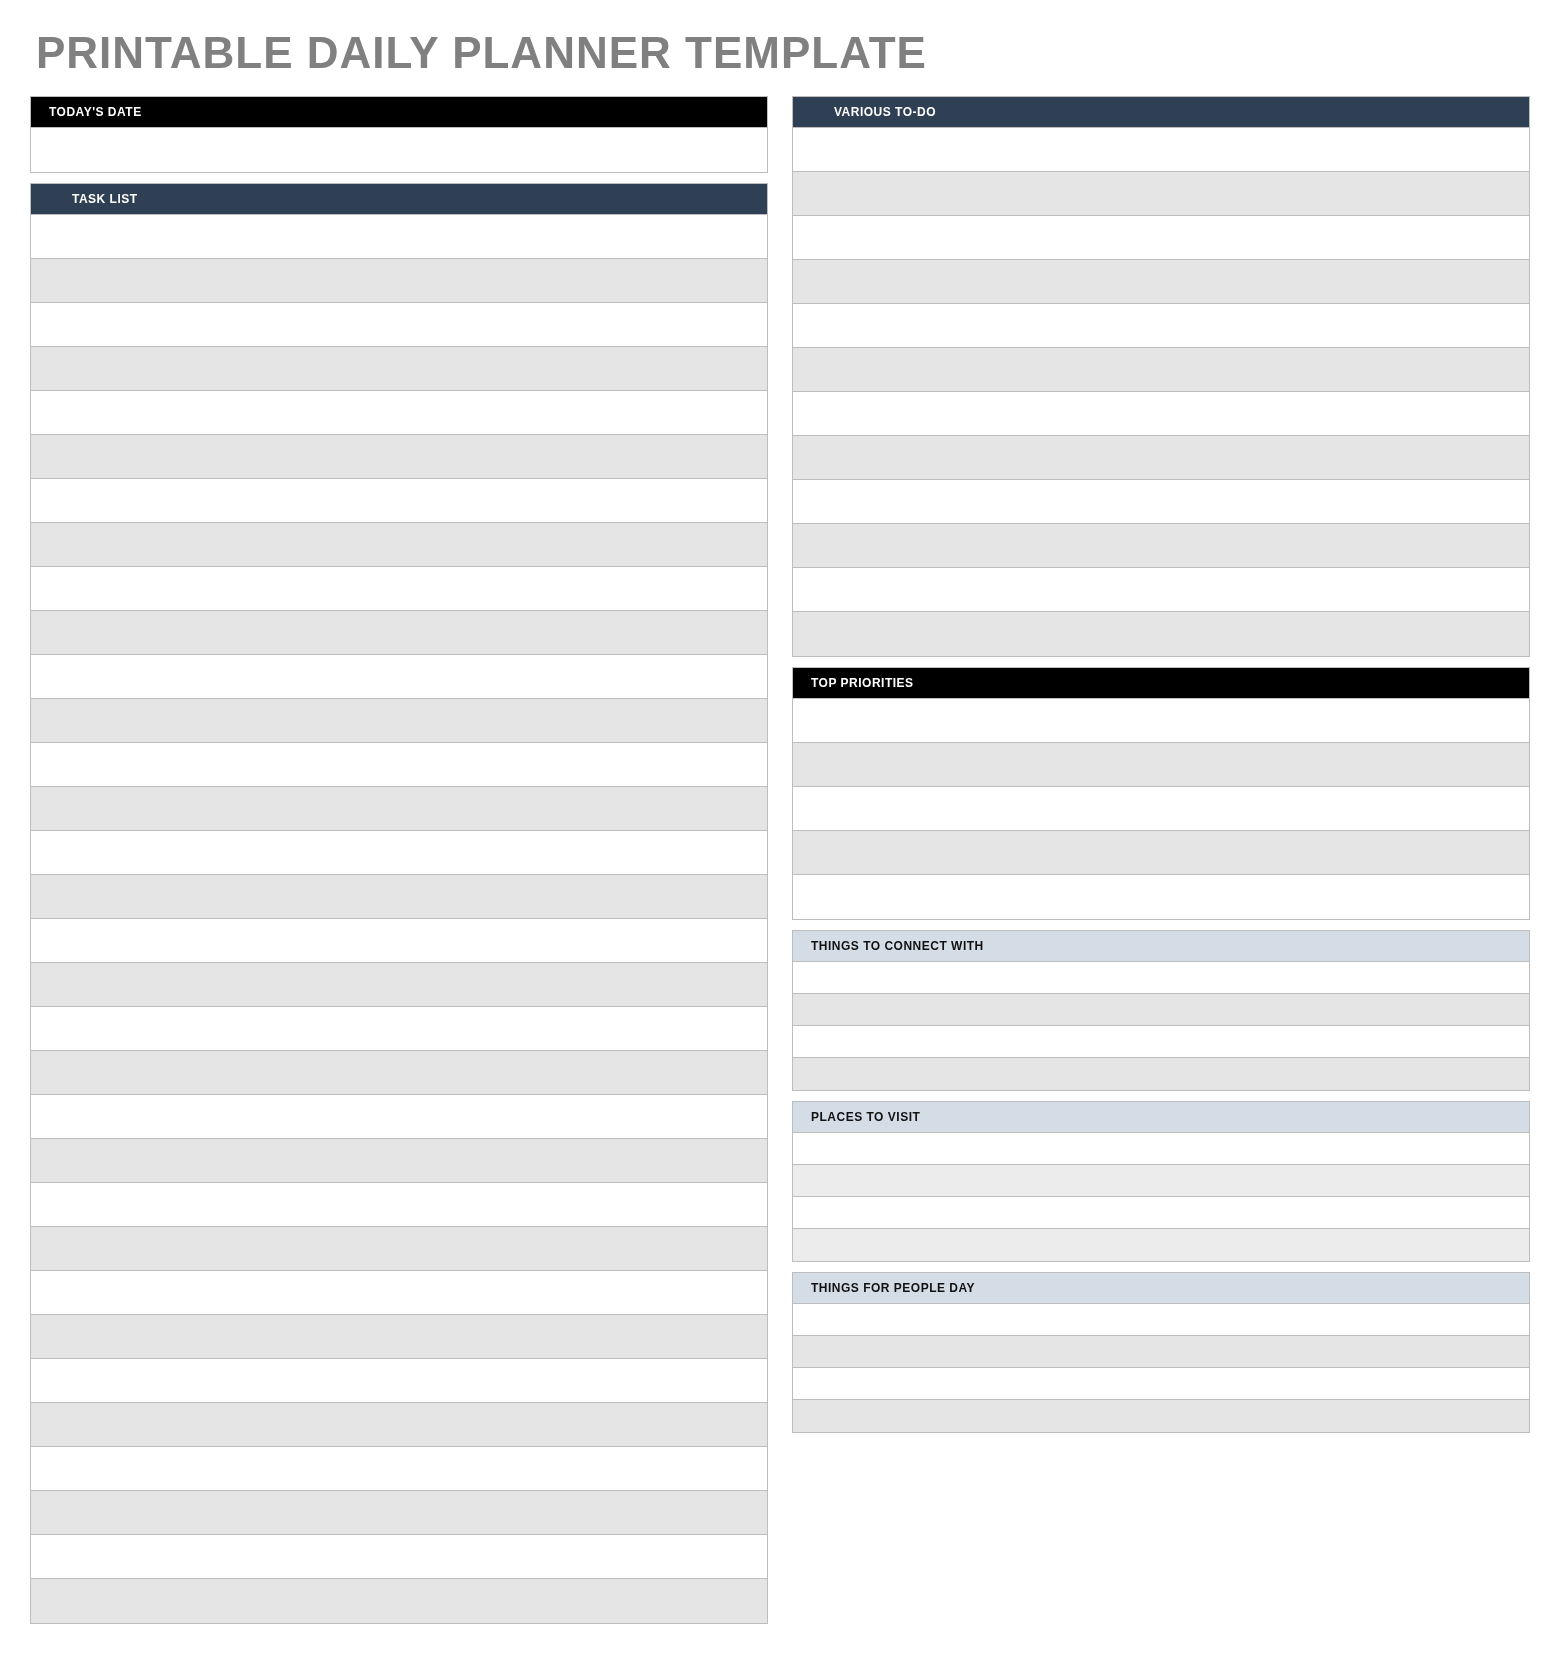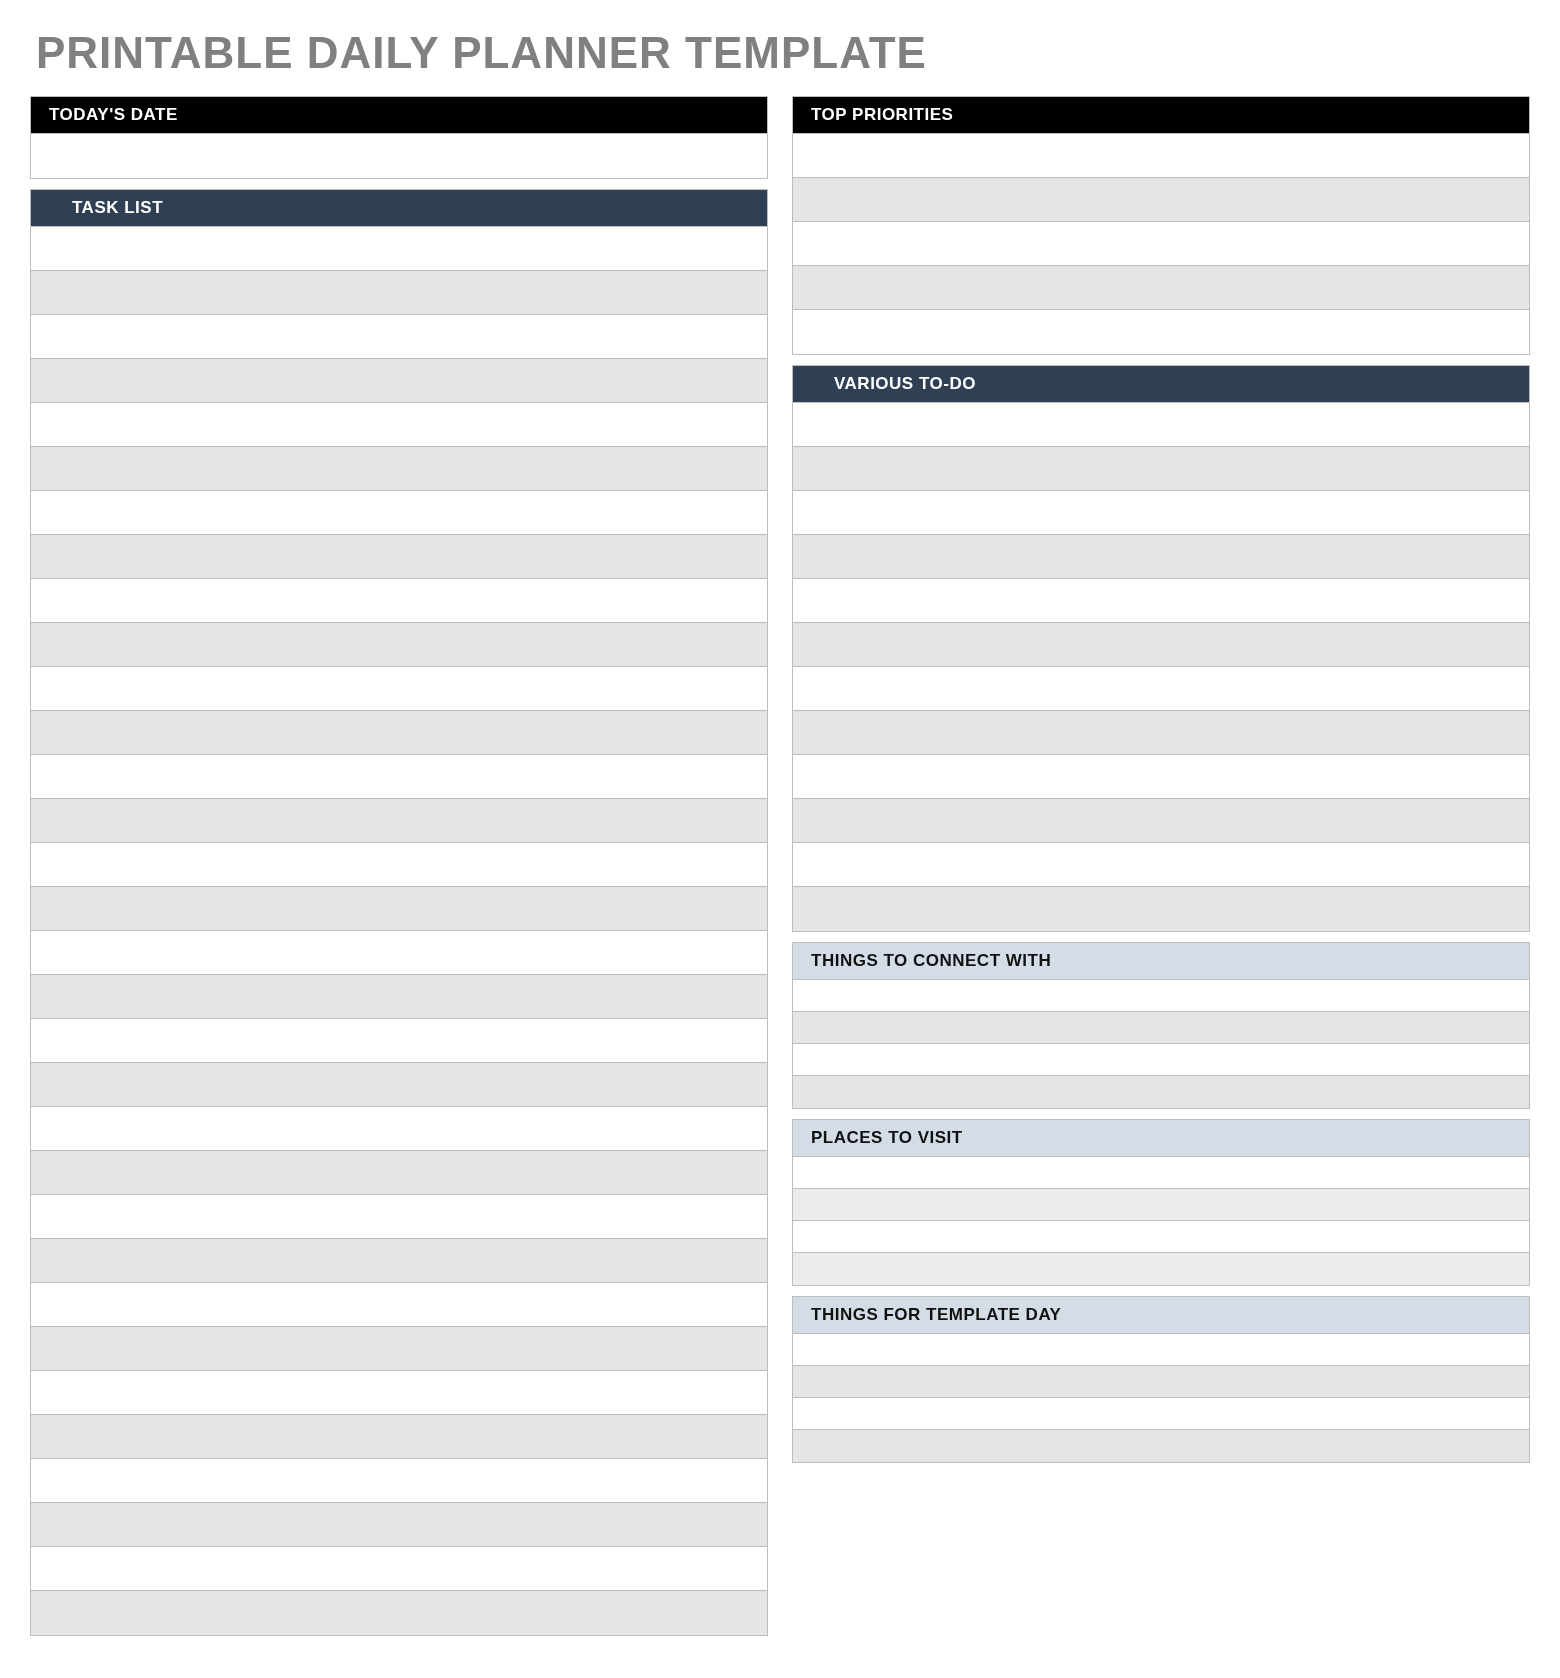--- a/index.html
+++ b/index.html
@@ -25,21 +25,21 @@
     flex: 1;
     display: flex;
     flex-direction: column;
   }
   .section {
     border: 1px solid #bdbdbd;
     margin-bottom: 0;
   }
   .section + .section { margin-top: 10px; }
   .header-row {
-    font-size: 17px;
+    font-size: 12px;
     font-weight: bold;
     letter-spacing: 0.5px;
     padding: 8px 18px;
     border-bottom: 1px solid #bdbdbd;
   }
   .hdr-black { background: #000000; color: #ffffff; }
   .hdr-slate { background: #2f4054; color: #ffffff; padding-left: 41px; }
   .hdr-blue  { background: #d4dde6; color: #111111; }
   .row {
     height: 44px;
@@ -100,62 +100,62 @@
       <div class="row row-grey"></div>
       <div class="row row-white"></div>
       <div class="row row-grey"></div>
     </div>
 
   </div>
 
   <div class="col">
 
     <div class="section">
-      <div class="header-row hdr-black">TOP PRIORITIES</div>
-      <div class="row row-white"></div>
-      <div class="row row-grey"></div>
-      <div class="row row-white"></div>
-      <div class="row row-grey"></div>
-      <div class="row row-white"></div>
-    </div>
-
-    <div class="section">
       <div class="header-row hdr-slate">VARIOUS TO-DO</div>
       <div class="row row-white"></div>
       <div class="row row-grey"></div>
       <div class="row row-white"></div>
       <div class="row row-grey"></div>
       <div class="row row-white"></div>
       <div class="row row-grey"></div>
       <div class="row row-white"></div>
       <div class="row row-grey"></div>
       <div class="row row-white"></div>
       <div class="row row-grey"></div>
       <div class="row row-white"></div>
       <div class="row row-grey"></div>
+    </div>
+
+    <div class="section">
+      <div class="header-row hdr-black">TOP PRIORITIES</div>
+      <div class="row row-white"></div>
+      <div class="row row-grey"></div>
+      <div class="row row-white"></div>
+      <div class="row row-grey"></div>
+      <div class="row row-white"></div>
     </div>
 
     <div class="section">
       <div class="header-row hdr-blue">THINGS TO CONNECT WITH</div>
       <div class="row row-sm row-white"></div>
       <div class="row row-sm row-grey"></div>
       <div class="row row-sm row-white"></div>
       <div class="row row-sm row-grey"></div>
     </div>
 
     <div class="section">
       <div class="header-row hdr-blue">PLACES TO VISIT</div>
       <div class="row row-sm row-white"></div>
       <div class="row row-sm row-lite"></div>
       <div class="row row-sm row-white"></div>
       <div class="row row-sm row-lite"></div>
     </div>
 
     <div class="section">
-      <div class="header-row hdr-blue">THINGS FOR TEMPLATE DAY</div>
+      <div class="header-row hdr-blue">THINGS FOR PEOPLE DAY</div>
       <div class="row row-sm row-white"></div>
       <div class="row row-sm row-grey"></div>
       <div class="row row-sm row-white"></div>
       <div class="row row-sm row-grey"></div>
     </div>
 
   </div>
 
 </div>
 

